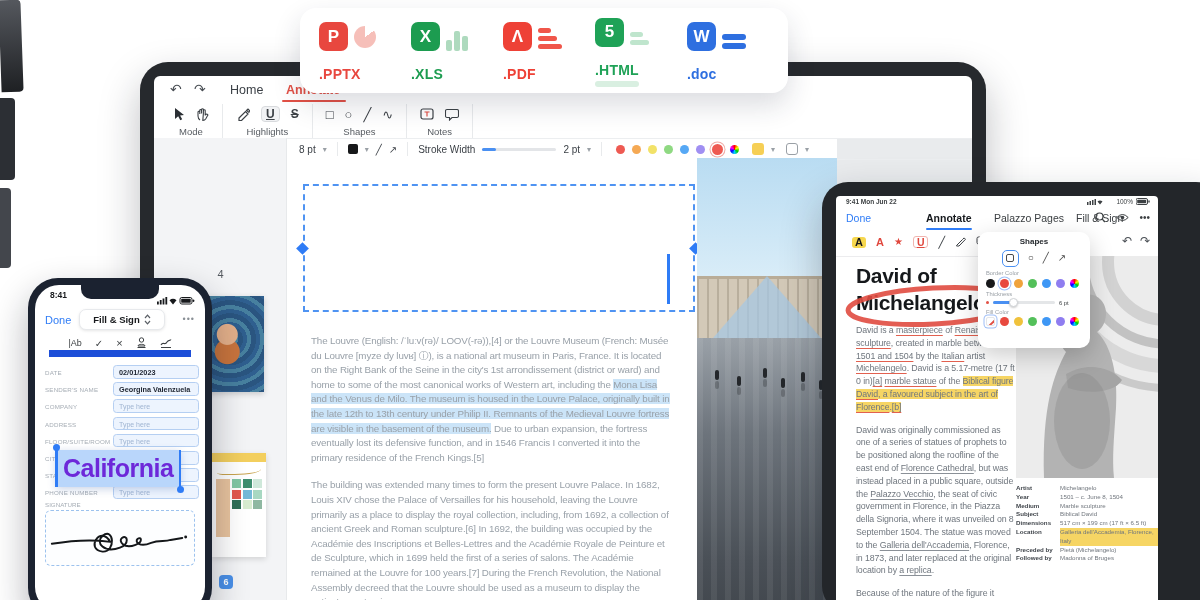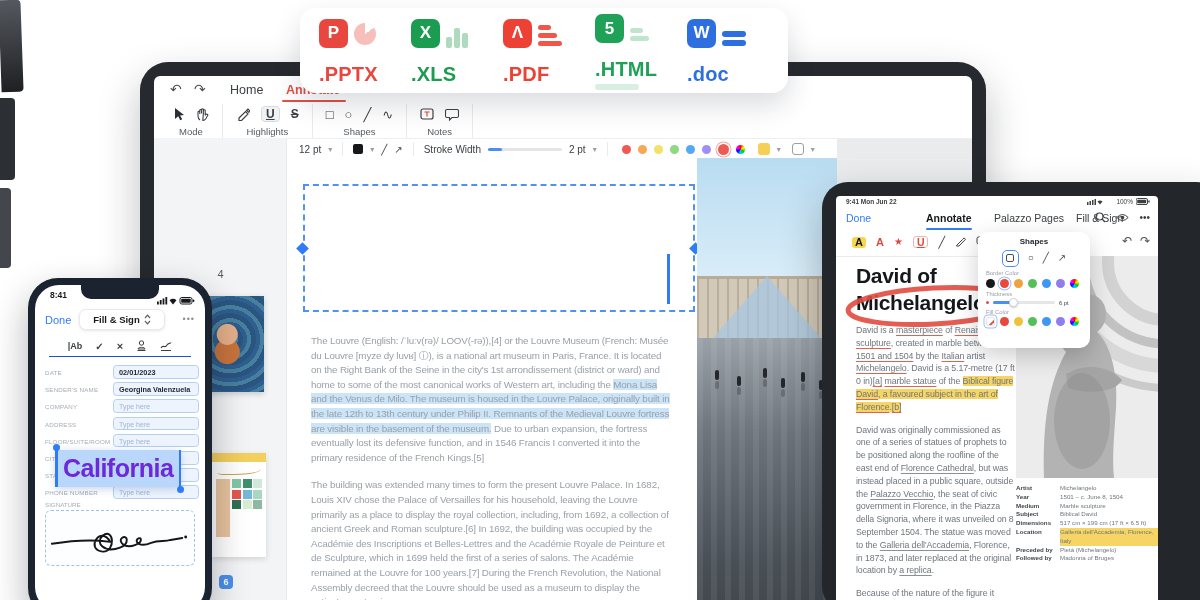--- a/index.html
+++ b/index.html
@@ -11,21 +11,21 @@
   .scrap1{left:0;top:0;width:22px;height:92px;background:linear-gradient(180deg,#55585e,#1e2023);transform:rotate(-2deg);}
   .scrap2{left:0;top:98px;width:15px;height:82px;background:#2c2f34;}
   .scrap3{left:0;top:188px;width:11px;height:80px;background:#43464c;}
 
   
   .card{position:absolute;left:300px;top:8px;width:488px;height:85px;border-radius:16px;background:#fff;
         box-shadow:0 12px 28px rgba(30,40,60,.16);display:flex;align-items:center;justify-content:space-around;padding:0 14px;z-index:40;}
   .fmt{width:82px;}
   .fmt-top{display:flex;align-items:flex-end;gap:6px;height:32px;}
   .fmt-sq{width:29px;height:29px;border-radius:7px;color:#fff;font-weight:700;font-size:17px;display:flex;align-items:center;justify-content:center;flex:0 0 auto;}
-  .fmt-label{font-size:20px;font-weight:700;margin-top:15px;letter-spacing:.2px;}
+  .fmt-label{font-size:14px;font-weight:700;margin-top:15px;letter-spacing:.2px;}
   .sq-pptx{background:#e8473f;} .lb-pptx{color:#e8473f;}
   .sq-xls{background:#1c9c50;}  .lb-xls{color:#1c9c50;}
   .sq-pdf{background:#ee4136;}  .lb-pdf{color:#ee4136;}
   .sq-html{background:#1fa257;} .lb-html{color:#1fa257;}
   .sq-doc{background:#2e6fe0;}  .lb-doc{color:#2e6fe0;}
   .deco-pie{width:22px;height:22px;border-radius:50%;background:conic-gradient(#fff 0 55deg,#f6bfb9 55deg 360deg);margin-bottom:3px;}
   .deco-bars{display:flex;align-items:flex-end;gap:2px;height:24px;}
   .deco-bars i{display:block;width:6px;background:#aedabe;border-radius:2px;}
   .deco-bars i:nth-child(1){height:11px;} .deco-bars i:nth-child(2){height:20px;} .deco-bars i:nth-child(3){height:15px;}
   .deco-lines{display:flex;flex-direction:column;gap:3px;align-items:flex-start;margin-bottom:2px;}
@@ -195,21 +195,21 @@
   .p-status{position:absolute;left:0;top:5px;width:100%;height:10px;}
   .p-time{position:absolute;left:15px;top:0;font-size:8.5px;font-weight:700;color:#17191c;}
   .p-sticons{position:absolute;right:10px;top:1px;}
   .p-header{position:absolute;left:0;top:24px;width:100%;height:24px;}
   .p-done{position:absolute;left:10px;top:5px;font-size:11px;color:#2f7cf6;}
   .p-pill{position:absolute;left:44px;top:0;width:86px;height:21px;background:#fff;border:1px solid #e7e9ec;border-radius:7px;
           box-shadow:0 1px 3px rgba(0,0,0,.1);display:flex;align-items:center;justify-content:center;gap:4px;}
   .p-pill-label{font-size:9.5px;font-weight:700;color:#17191c;}
   .p-menu{position:absolute;right:10px;top:5px;font-size:9px;color:#8a9096;letter-spacing:1px;}
   .p-toolbar{position:absolute;left:14px;right:14px;top:52px;height:20px;display:flex;align-items:center;justify-content:center;gap:13px;
-             border-bottom:1px solid #1d4ed8;color:#3c4043;font-weight:bold;}
+             border-bottom:7px solid #1d4ed8;color:#3c4043;}
   .p-tico{font-size:10px;line-height:1;}
   .pf-row{position:absolute;left:0;width:100%;height:15px;}
   .pf-label{position:absolute;left:10px;top:4px;font-size:6.2px;color:#a6adb5;letter-spacing:.2px;}
   .pf-input{position:absolute;left:78px;top:0;width:86px;height:13.5px;background:#edf4fe;border:1px solid #b5cff2;border-radius:3.5px;
             font-size:7.3px;line-height:12px;padding:1px 5px 0;color:#1d2430;font-weight:700;overflow:hidden;white-space:nowrap;}
   .pf-input.placeholder{color:#9fb4d1;font-weight:400;font-size:7px;}
   .p-sig-label{position:absolute;left:10px;top:216px;font-size:6.2px;color:#a6adb5;}
   .p-sigbox{position:absolute;left:10px;top:225px;width:150px;height:56px;border:1.5px dashed #9cc2ee;border-radius:6px;background:#fdfeff;}
 
   
@@ -344,21 +344,21 @@
                 </svg>
               </span>
           </div>
           <div class="tg-label">Notes</div>
         </div>
       </div>
 
       <div class="gap-right"></div>
 
       <div class="format-row">
-        <span>12 pt</span>
+        <span>8 pt</span>
         <span class="chev">▾</span>
         <span class="fr-sep"></span>
         <span class="swatch-black"></span>
         <span class="chev">▾</span>
         <span>╱</span>
         <span>↗</span>
         <span class="fr-sep"></span>
         <span>Stroke Width</span>
         <span class="mini-track">
             <span class="mini-fill"></span>

